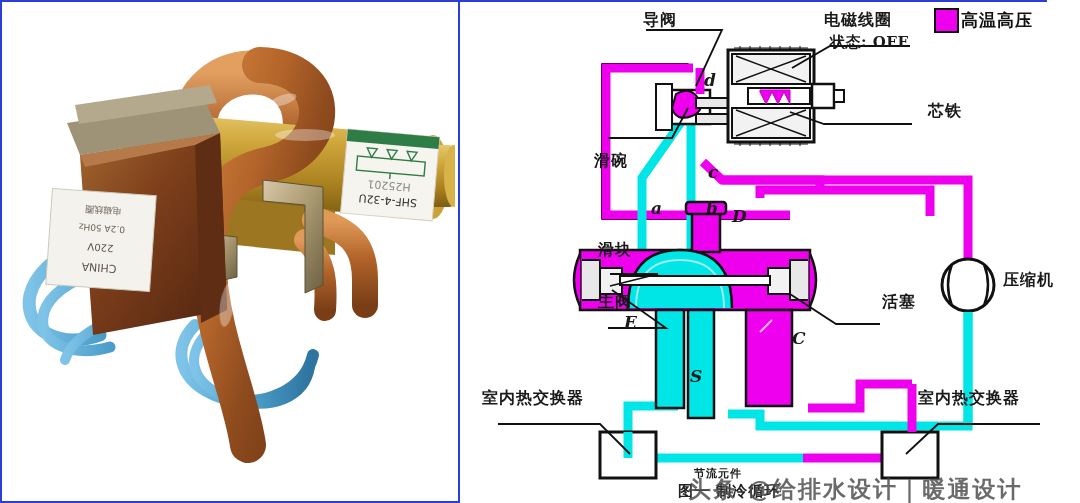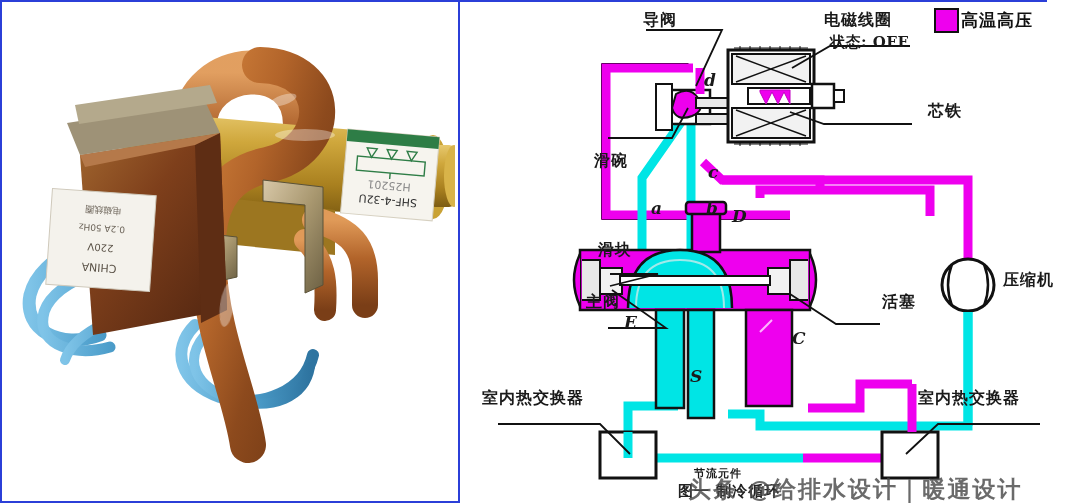--- a/index.html
+++ b/index.html
@@ -295,21 +295,21 @@
       <div class="lbl cn" style="left:364px;top:8px;">电磁线圈</div>
 
       <div class="lbl state" style="left:370px;top:31px;">状态: OFF</div>
 
       <div class="lbl cn" style="left:468px;top:99px;">芯铁</div>
 
       <div class="lbl cn" style="left:134px;top:102px;margin-top:47px;">滑碗</div>
 
       <div class="lbl cn" style="left:138px;top:238px;">滑块</div>
 
-      <div class="lbl cn" style="left:126px;top:290px;font-family:Liberation Mono, monospace;">主阀</div>
+      <div class="lbl cn" style="left:138px;top:290px;font-family:Liberation Mono, monospace;">主阀</div>
 
       <div class="lbl cn" style="left:422px;top:290px;">活塞</div>
 
       <div class="lbl cn" style="left:543px;top:268px;">压缩机</div>
 
       <div class="lbl cn" style="left:22px;top:386px;">室内热交换器</div>
 
       <div class="lbl cn" style="left:458px;top:386px;">室内热交换器</div>
 
       <div class="lbl cn-sm" style="left:234px;top:464px;">节流元件</div>

